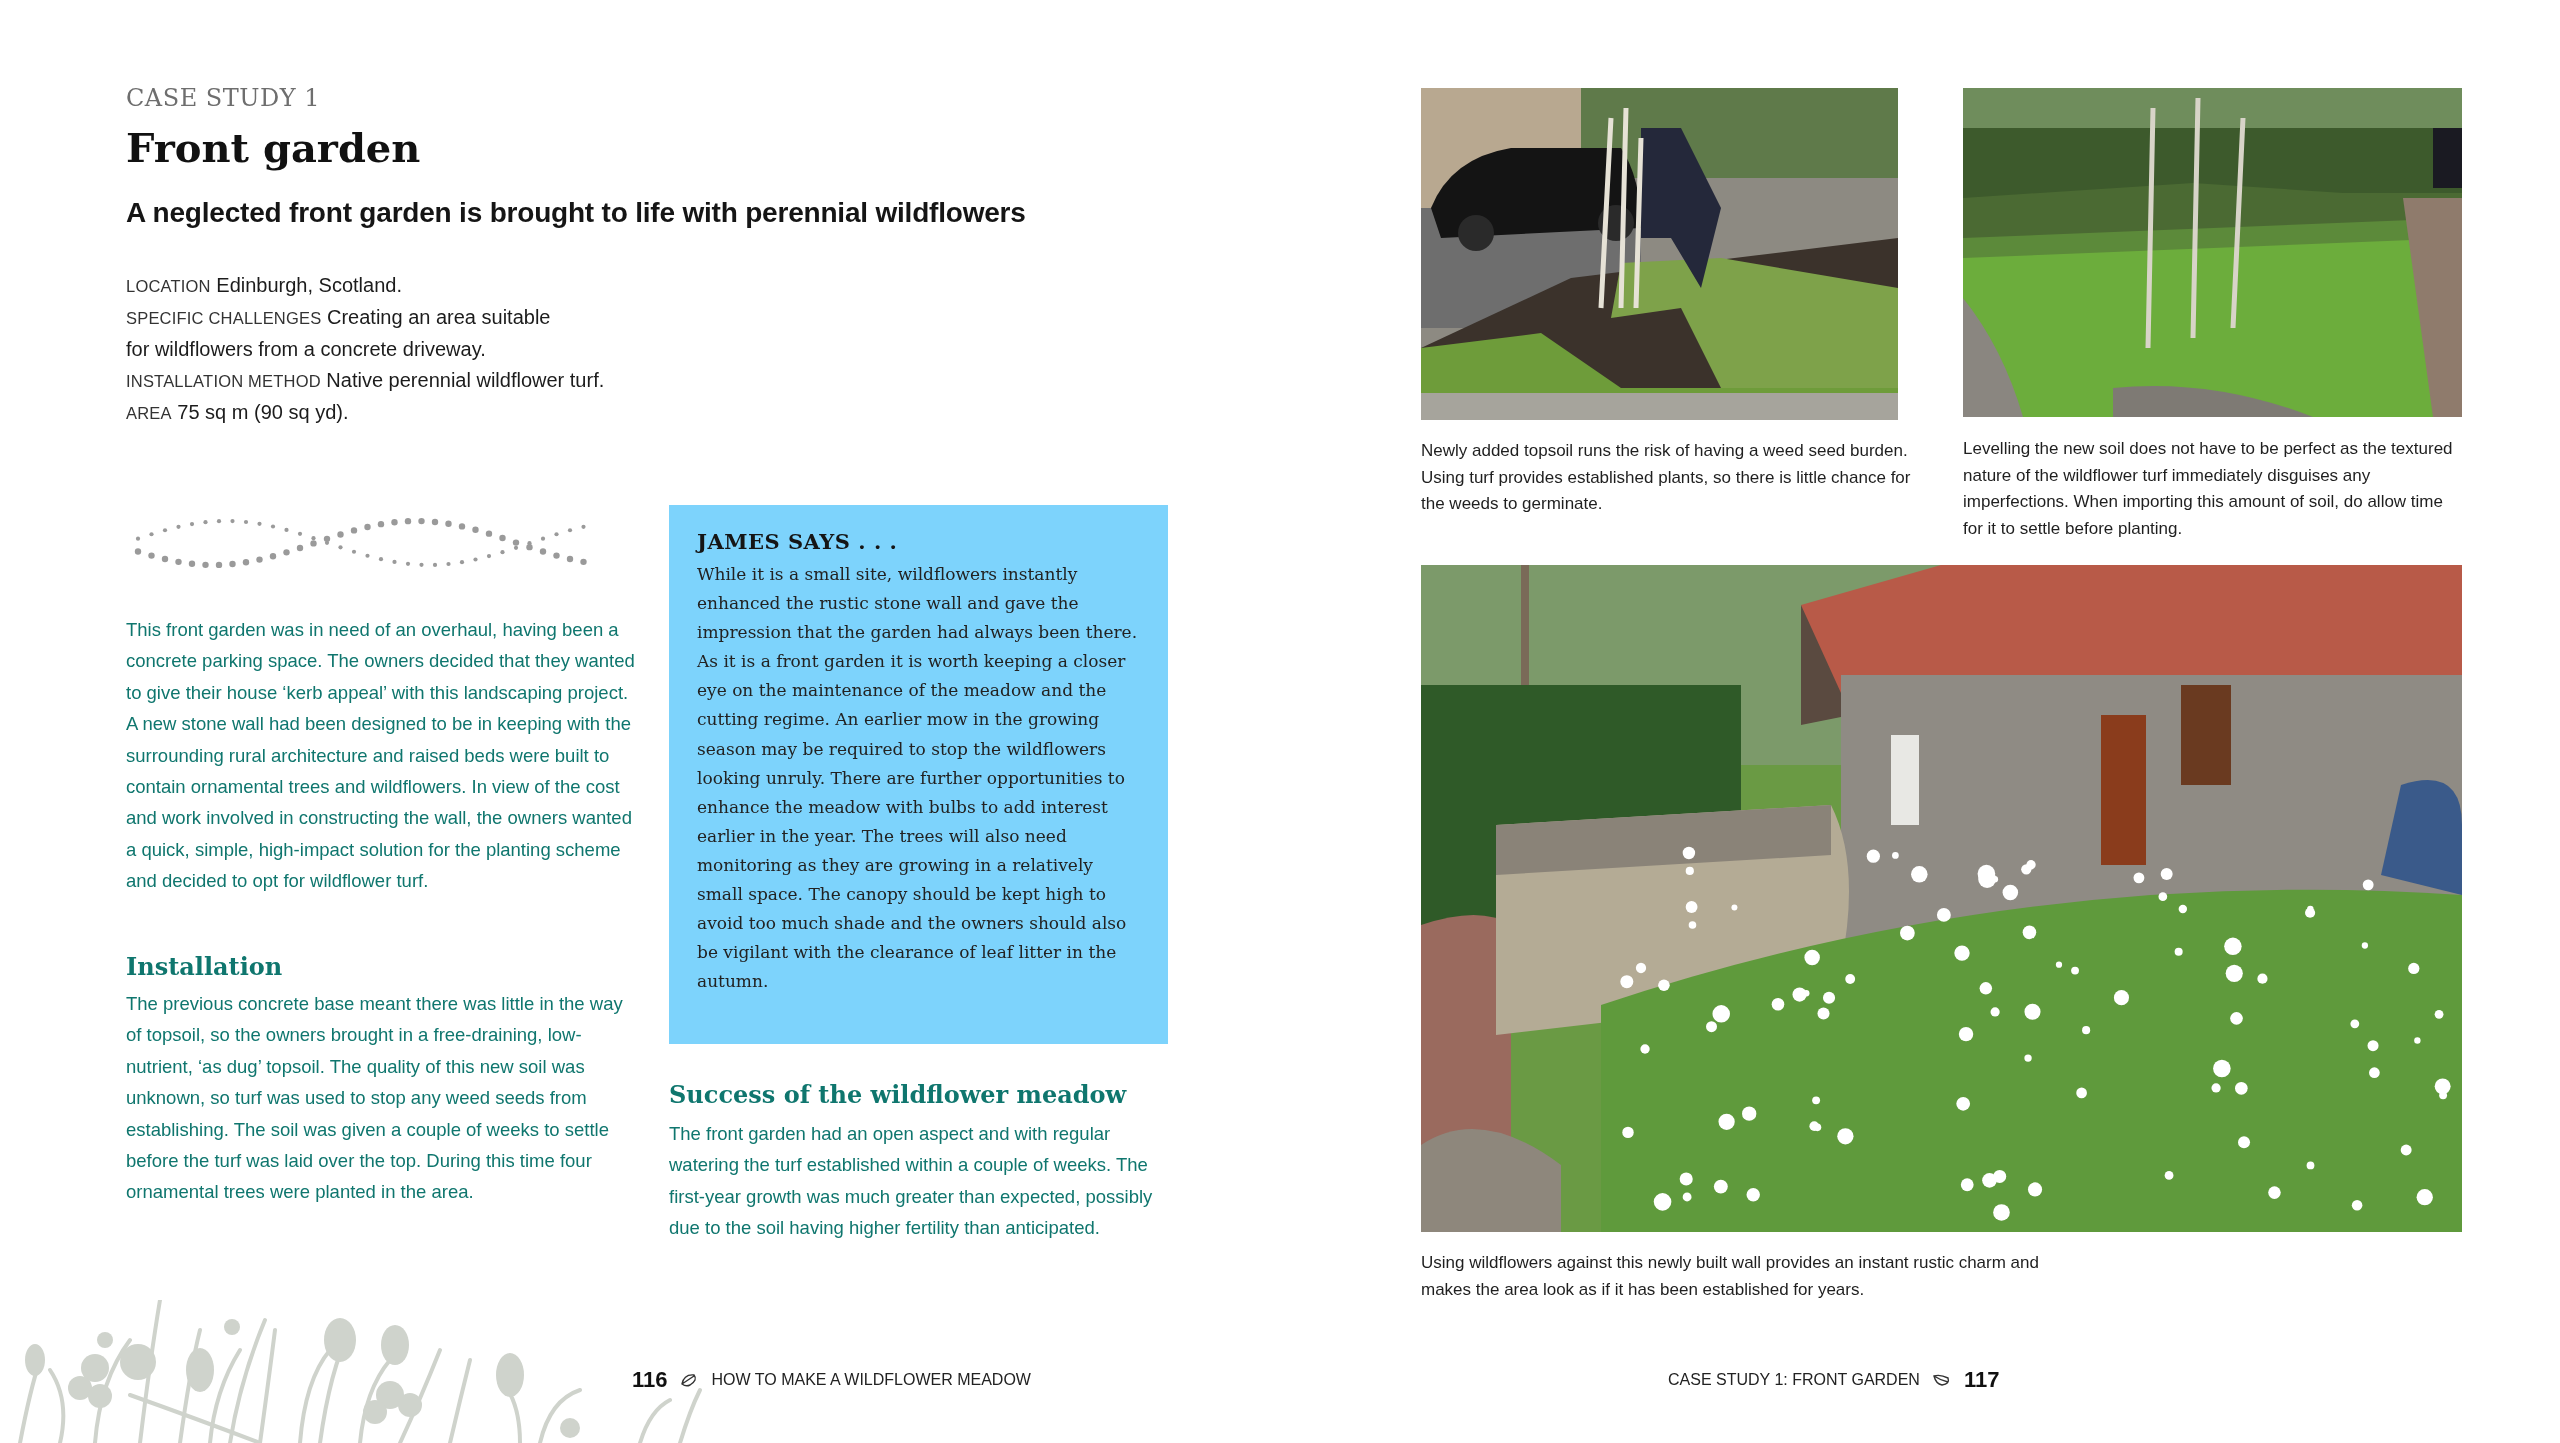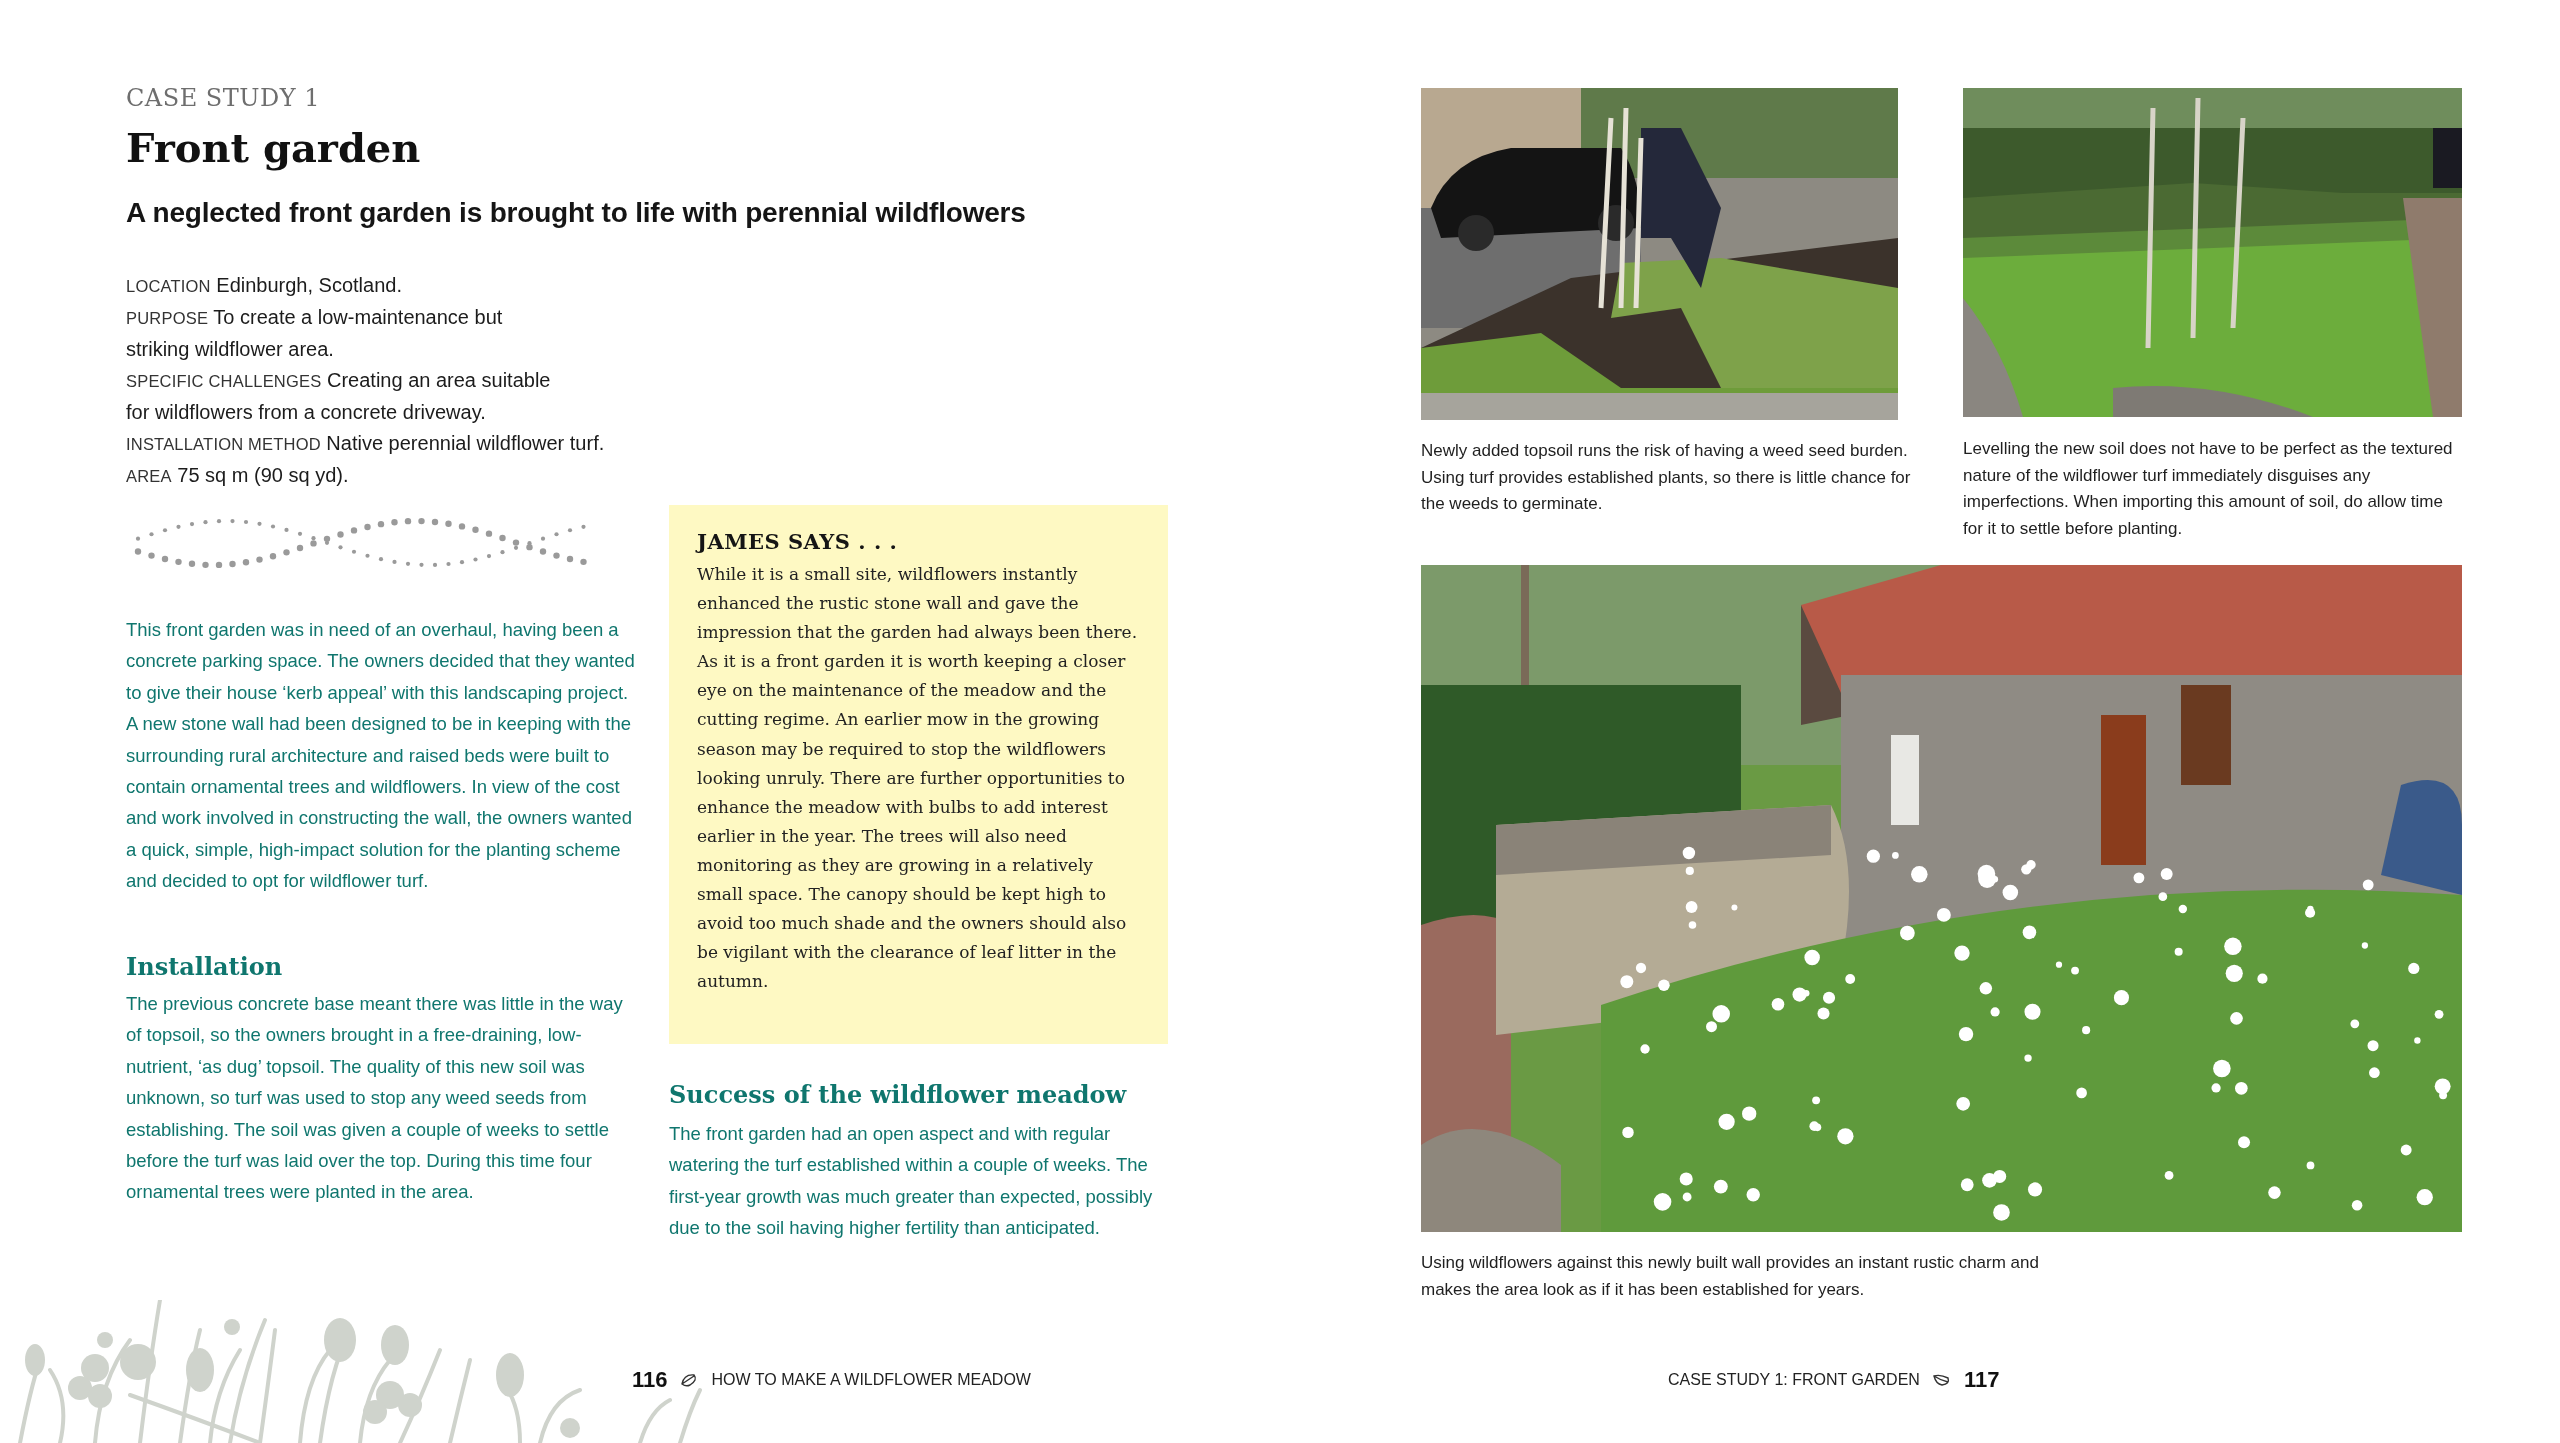--- a/index.html
+++ b/index.html
@@ -16,21 +16,21 @@
   .facts .k { font-size:16.5px; text-transform:uppercase; letter-spacing:0.2px; color:#333; }
 
   .dots { left:130px; top:508px; width:480px; height:70px; }
 
   .body-text { font-size:18.5px; line-height:31.4px; color:#0f766e; }
   .intro { left:126px; top:614px; width:515px; }
   .h2 { font-family:"DejaVu Serif", serif; font-weight:bold; font-size:24px; color:#0f766e; }
   .inst-h { left:126px; top:952px; }
   .inst { left:126px; top:988px; width:515px; }
 
-  .james { left:669px; top:505px; width:499px; height:539px; background:#fef9c3; box-sizing:border-box; padding:24px 28px; }
+  .james { left:669px; top:505px; width:499px; height:539px; background:#7dd3fc; box-sizing:border-box; padding:24px 28px; }
   .james-h { font-family:"DejaVu Serif", serif; font-weight:bold; font-size:21px; color:#151515; letter-spacing:0.5px; margin-bottom:6px; }
   .james-t { font-family:"DejaVu Serif", serif; font-size:17px; line-height:29.1px; color:#222; }
 
   .succ-h { left:669px; top:1080px; }
   .succ { left:669px; top:1118px; width:510px; }
 
   
   .photo { position:absolute; overflow:hidden; }
   .p1 { left:1421px; top:88px; width:477px; height:332px; }
   .p2 { left:1963px; top:88px; width:499px; height:329px; }
@@ -53,21 +53,20 @@
 </style>
 </head>
 <body>
 
 <div class="abs case-label">CASE STUDY 1</div>
 <div class="abs page-title">Front garden</div>
 <div class="abs subtitle">A neglected front garden is brought to life with perennial wildflowers</div>
 
 <div class="abs facts">
   <div><span class="k">LOCATION</span> <span>Edinburgh, Scotland.</span></div>
-  <div style="width:440px"><span class="k">PURPOSE</span> <span>To create a low-maintenance but striking wildflower area.</span></div>
   <div style="width:450px"><span class="k">SPECIFIC CHALLENGES</span> <span>Creating an area suitable for wildflowers from a concrete driveway.</span></div>
   <div><span class="k">INSTALLATION METHOD</span> <span>Native perennial wildflower turf.</span></div>
   <div><span class="k">AREA</span> <span>75 sq m (90 sq yd).</span></div>
 </div>
 
 <svg class="abs dots" viewBox="0 0 480 70" id="dots">
     <circle cx="8" cy="43.56720353079031" r="3.2" fill="#9a9a9a"></circle>
     <circle cx="8" cy="30.629274722508654" r="2.1" fill="#9a9a9a"></circle>
     <circle cx="21.5" cy="47.592975248048106" r="3.2" fill="#9a9a9a"></circle>
     <circle cx="21.5" cy="26.24190497147039" r="2.1" fill="#9a9a9a"></circle>

